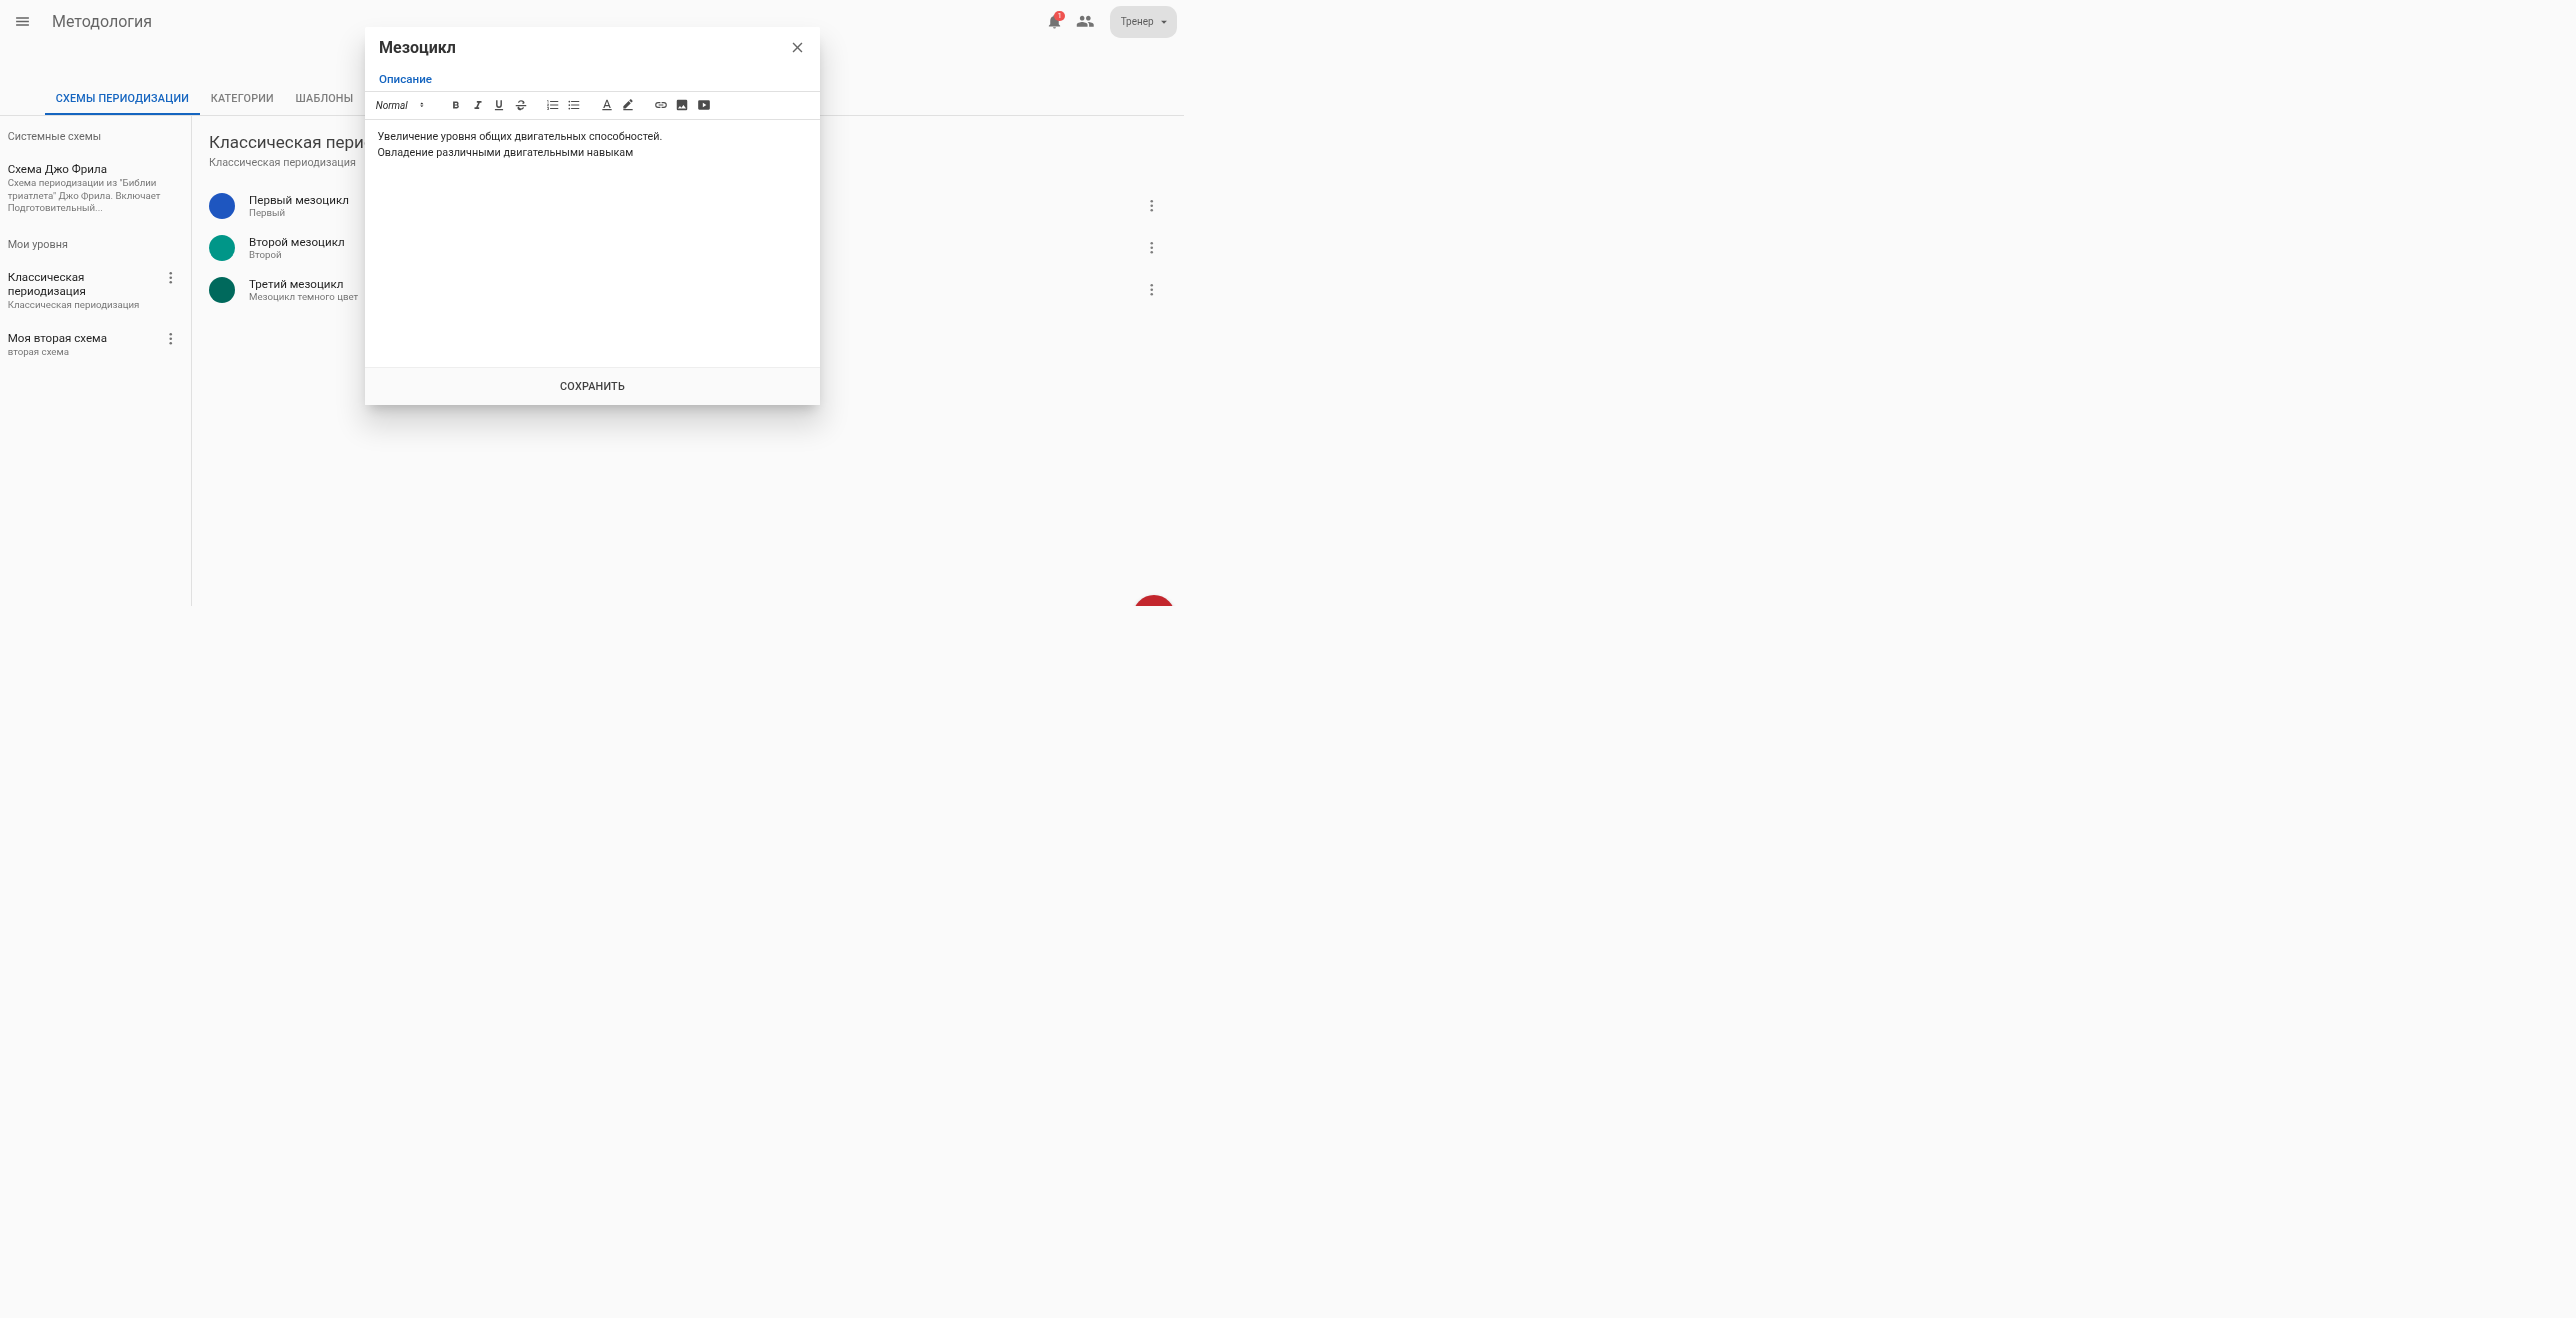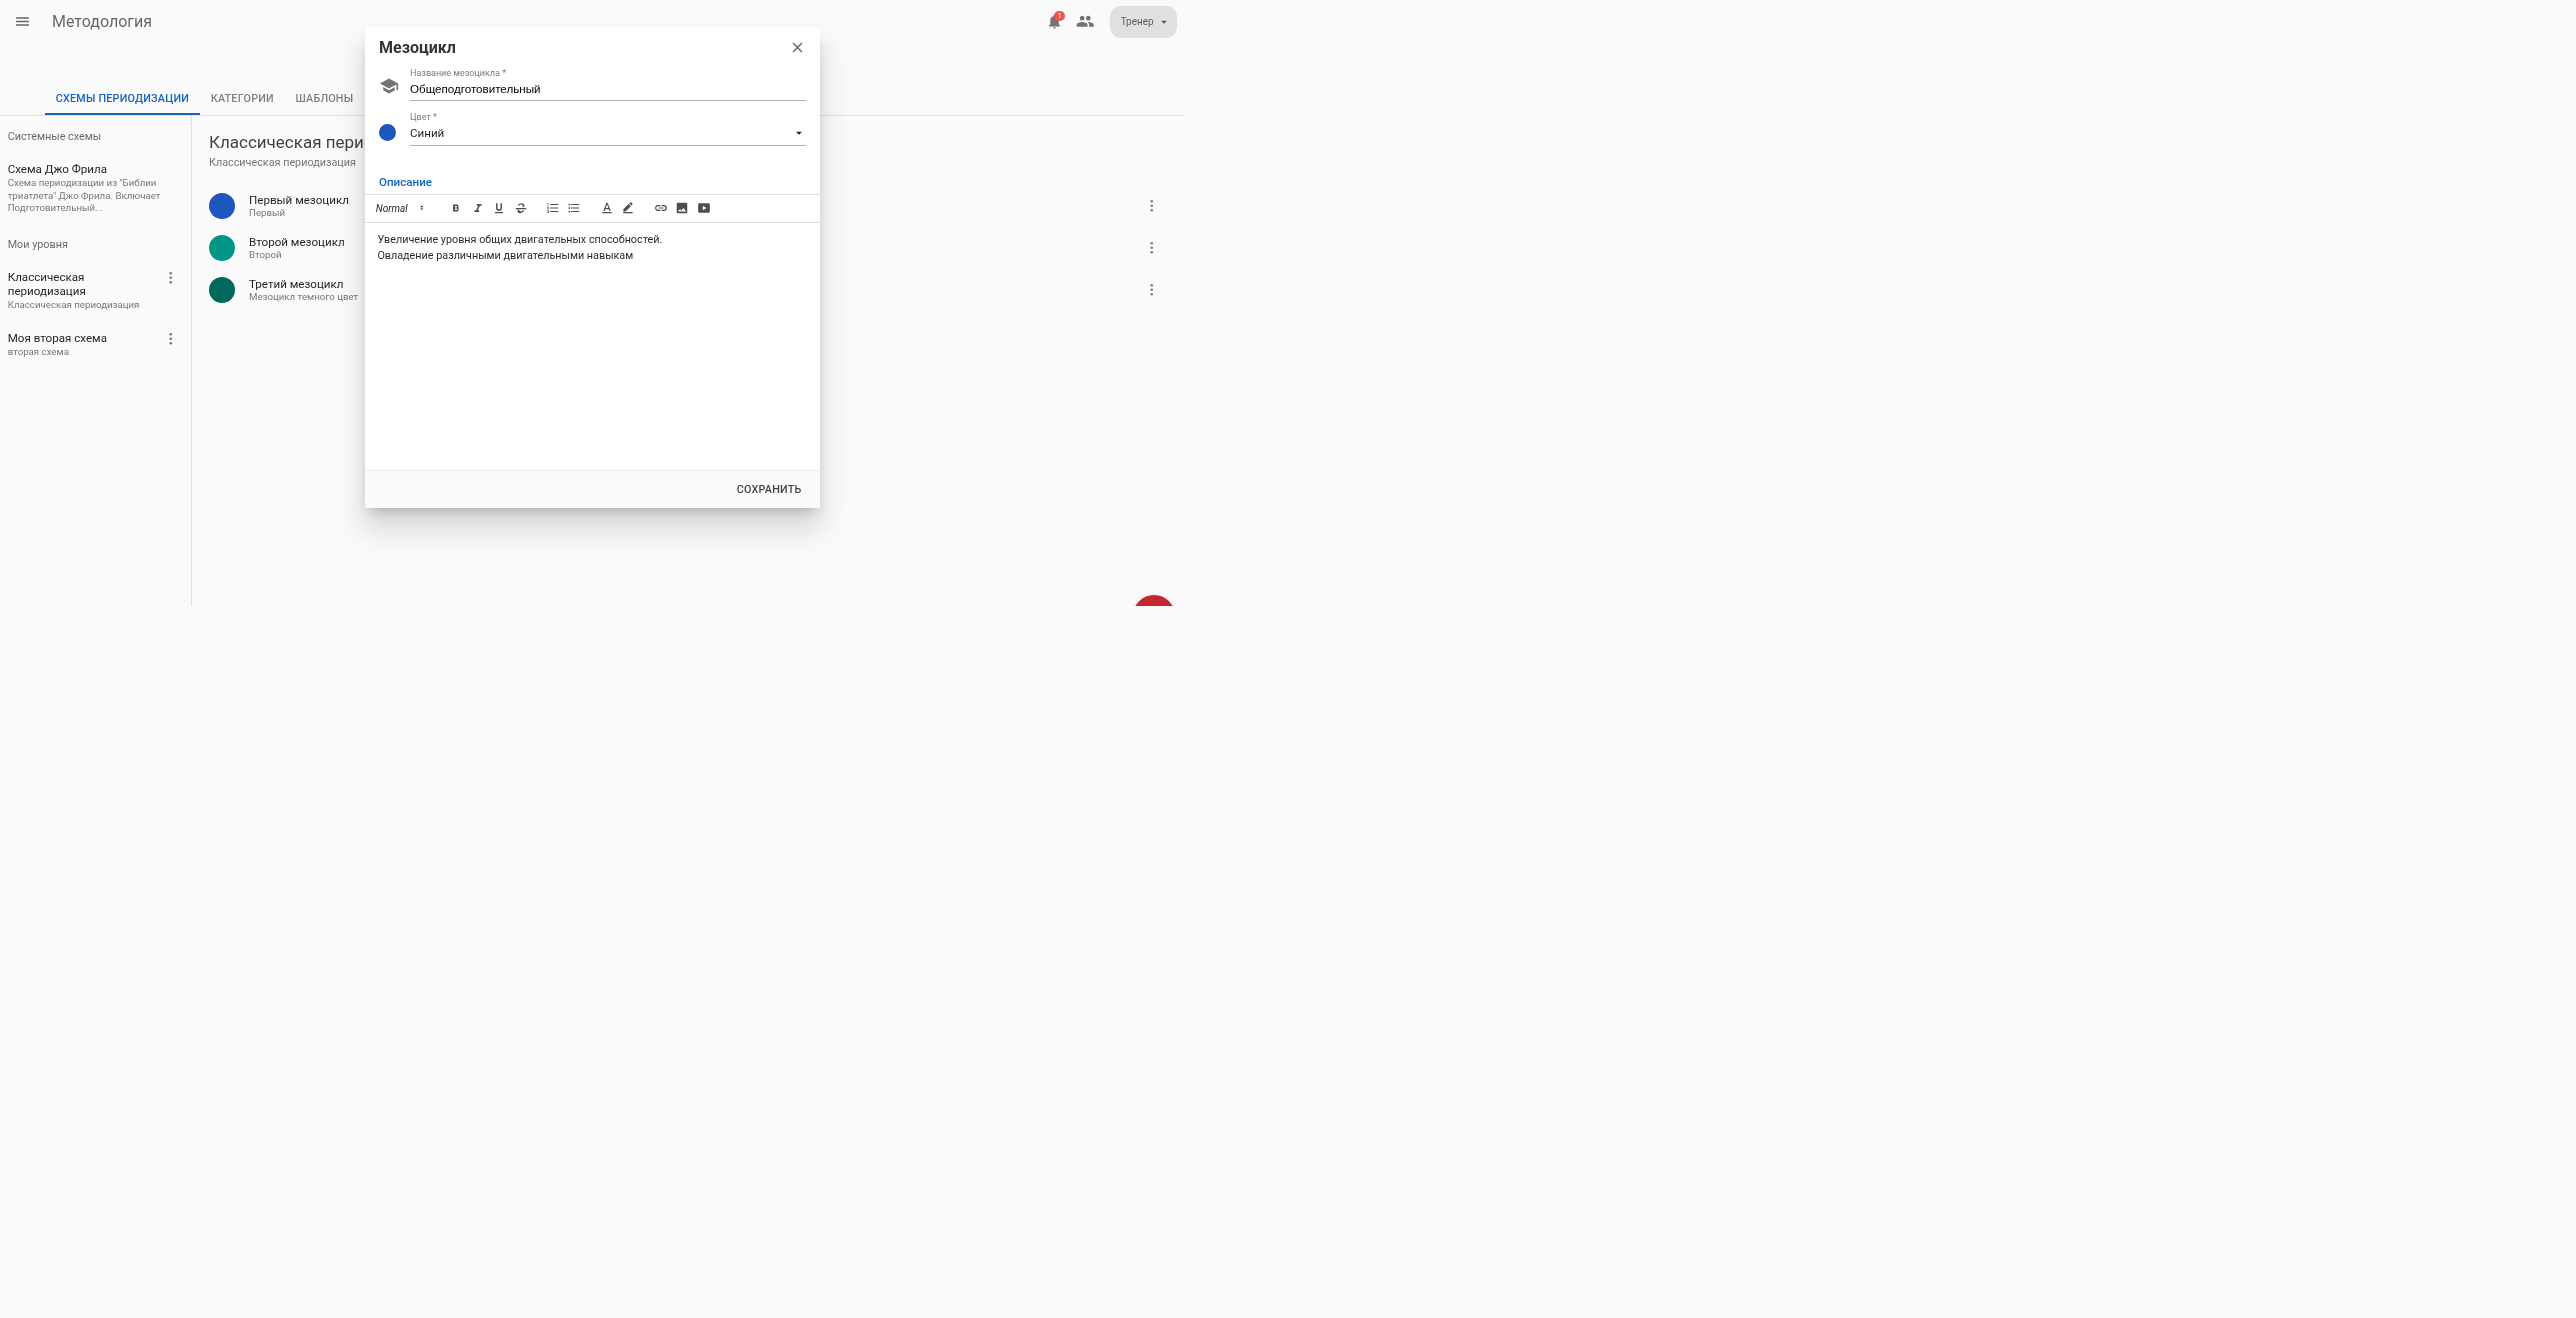--- a/index.html
+++ b/index.html
@@ -151,21 +151,21 @@
   .tool-sep { width: 9.3px; }
 
   .editor {
     min-height: 247px; padding: 9.3px 12.4px; font-size: 10.8px; line-height: 1.5; color: rgba(0,0,0,0.85);
     outline: none;
   }
 
   .dialog-actions {
     border-top: 0.8px solid #eee;
     background:#fafafa;
-    display: flex; justify-content: flex-end; padding: 7.7px 10.8px;
+    display: flex; justify-content: center; padding: 7.7px 10.8px;
   }
   .save-btn {
     color: rgba(0,0,0,0.75); font-size: 10.8px; font-weight: 500; letter-spacing: 0.2px; cursor: pointer;
     padding: 4.6px 7.7px;
   }
 
   svg { display: block; }
 </style>
 </head>
 <body>
@@ -309,48 +309,20 @@
 <div class="dialog">
   <div class="dialog-head">
     <div class="dialog-title">Мезоцикл</div>
     <div class="dialog-close">
       <svg width="17" height="17" viewBox="0 0 24 24" fill="currentColor">
           <path d="M19 6.41 17.59 5 12 10.59 6.41 5 5 6.41 10.59 12 5 17.59 6.41 19 12 13.41 17.59 19 19 17.59 13.41 12z"></path>
         </svg>
     </div>
   </div>
 
-  <div class="dialog-body">
-    <div class="form-row">
-      <div class="row-icon">
-        <svg width="20" height="20" viewBox="0 0 24 24" fill="currentColor">
-            <path d="M12 3 1 9l11 6 9-4.91V17h2V9L12 3zM5 13.18v4L12 21l7-3.82v-4L12 17l-7-3.82z"></path>
-          </svg>
-      </div>
-      <div class="field">
-        <span class="field-label">Название мезоцикла *</span>
-        <input class="field-input" value="Общеподготовительный" style="">
-      </div>
-    </div>
-
-    <div class="form-row">
-      <div class="row-icon" style="padding-bottom:0">
-        <div class="color-swatch"></div>
-      </div>
-      <div class="field">
-        <span class="field-label">Цвет *</span>
-        <div class="field-select">
-          <span>Синий</span>
-          <svg width="14" height="14" viewBox="0 0 24 24" fill="currentColor">
-              <path d="M7 10l5 5 5-5z"></path>
-            </svg>
-        </div>
-      </div>
-    </div>
-  </div>
 
   <div class="desc-label">Описание</div>
 
   <div class="toolbar">
     <div class="fmt-select">
       <span>Normal</span>
       <svg width="7.7" height="7.7" viewBox="0 0 24 24" fill="currentColor">
           <path d="M7 14l5 5 5-5H7zm0-4h10l-5-5-5 5z"></path>
         </svg>
     </div>

